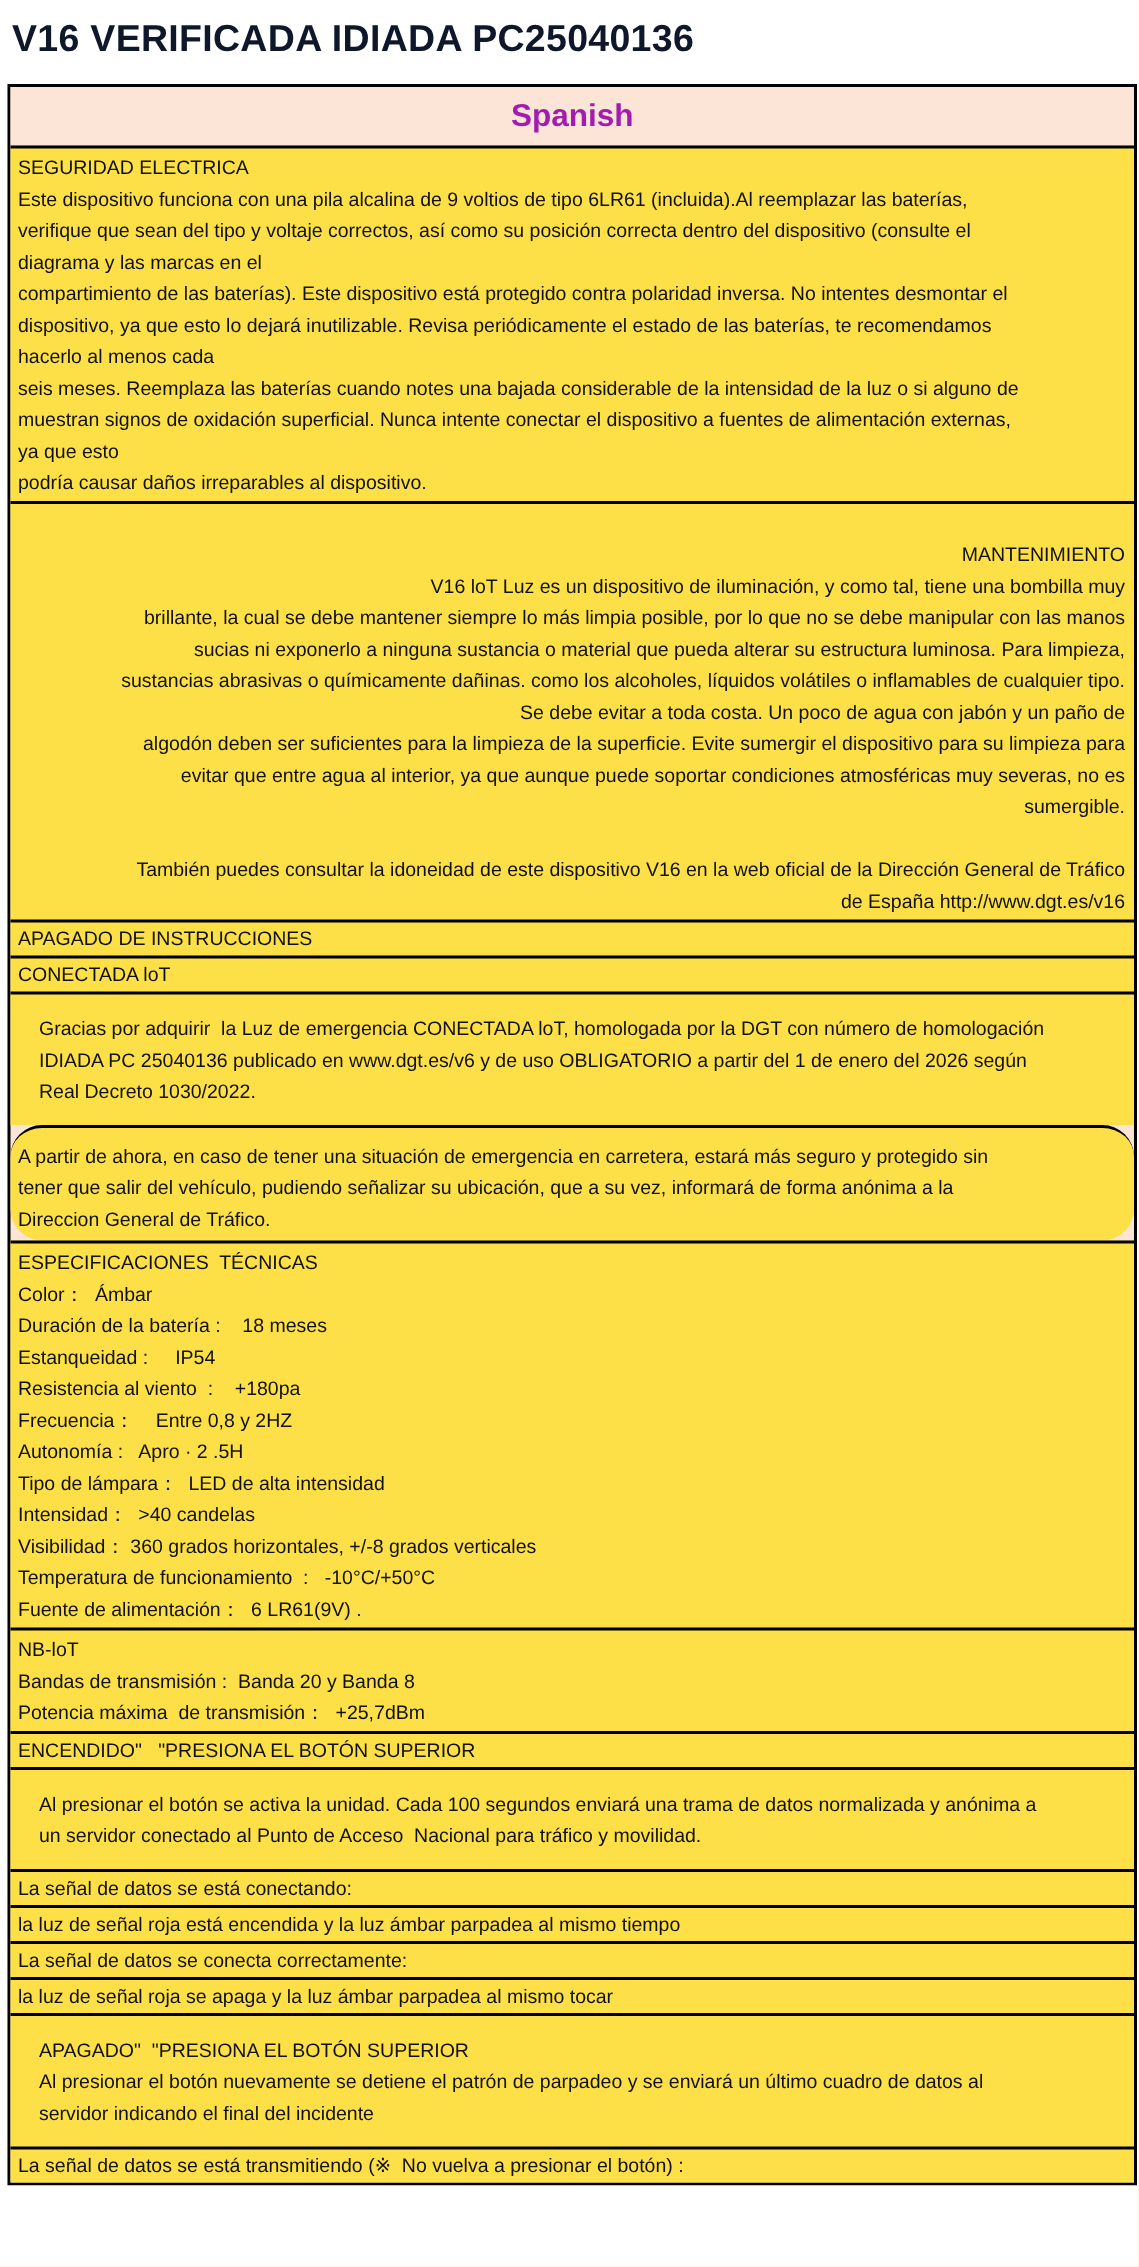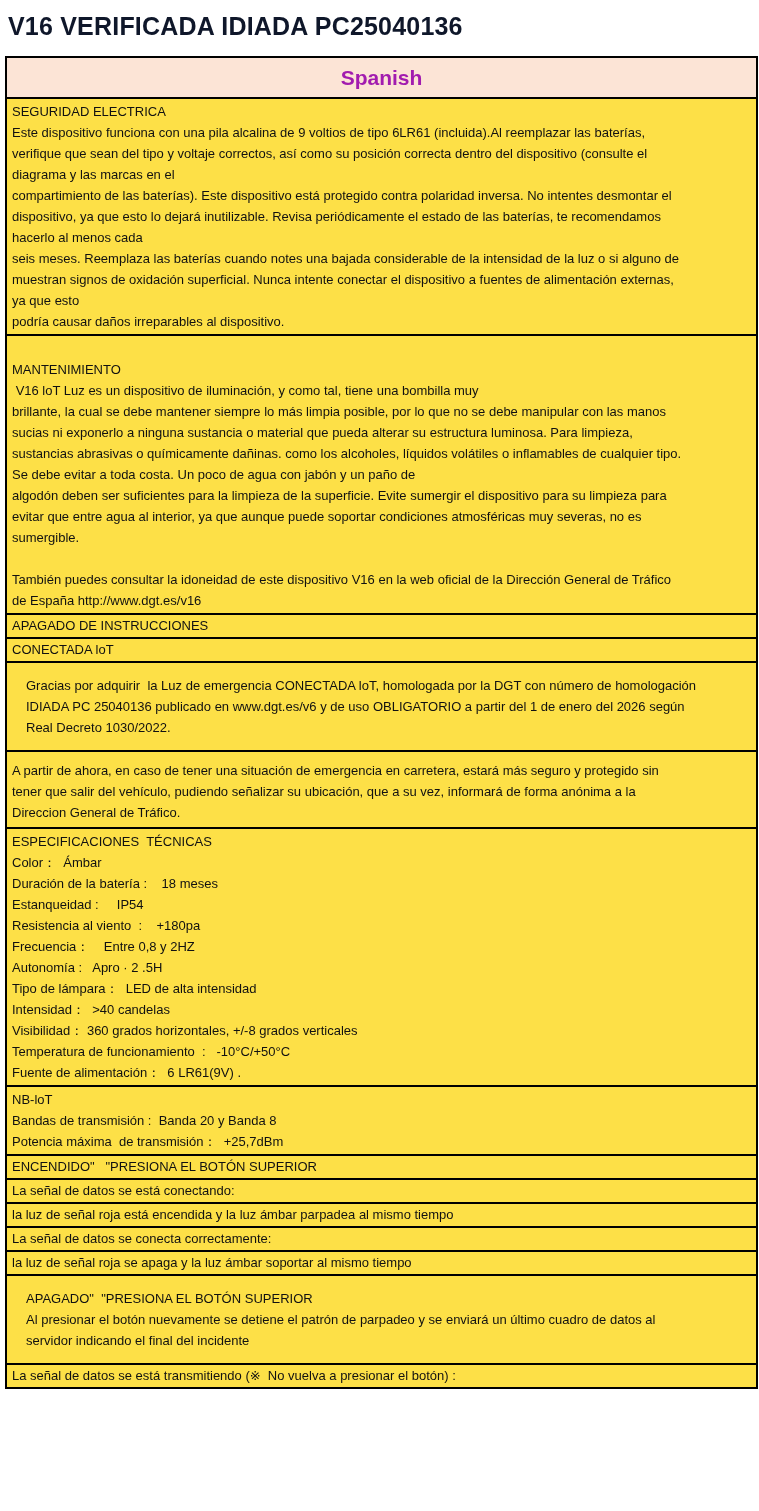--- a/index.html
+++ b/index.html
@@ -47,22 +47,24 @@
   }
   .single {
     line-height: 16px;
     padding: 3px 6px 3px 5px;
   }
   .pad-lg {
     padding: 12px 6px 12px 19px;
   }
   .pad-sm {
     padding: 8px 6px 4px 5px;
+    border-radius: 21px;
   }
   .pb-lg {
+    text-align: right;
   }
 </style>
 </head>
 <body>
 
 <div class="page">
 
   <div class="doc-title">V16 VERIFICADA IDIADA PC25040136</div>
 
   <div class="ttable">
@@ -121,28 +123,30 @@
 Temperatura de funcionamiento  :   -10°C/+50°C
 Fuente de alimentación：  6 LR61(9V) .</div>
 
     <div class="trow">NB-loT
 Bandas de transmisión :  Banda 20 y Banda 8
 Potencia máxima  de transmisión：  +25,7dBm</div>
 
 
     <div class="trow single">ENCENDIDO"   "PRESIONA EL BOTÓN SUPERIOR</div>
 
+    <div class="trow pad-lg">Al presionar el botón se activa la unidad. Cada 100 segundos enviará una trama de datos normalizada y anónima a
+un servidor conectado al Punto de Acceso  Nacional para tráfico y movilidad.</div>
 
     <div class="trow single">La señal de datos se está conectando:</div>
 
     <div class="trow single">la luz de señal roja está encendida y la luz ámbar parpadea al mismo tiempo</div>
 
     <div class="trow single">La señal de datos se conecta correctamente:</div>
 
-    <div class="trow single">la luz de señal roja se apaga y la luz ámbar soportar al mismo tiempo</div>
+    <div class="trow single">la luz de señal roja se apaga y la luz ámbar parpadea al mismo tocar</div>
 
     <div class="trow pad-lg">APAGADO"  "PRESIONA EL BOTÓN SUPERIOR
 Al presionar el botón nuevamente se detiene el patrón de parpadeo y se enviará un último cuadro de datos al
 servidor indicando el final del incidente</div>
 
     <div class="trow single">La señal de datos se está transmitiendo (※  No vuelva a presionar el botón) :</div>
 
   </div>
 </div>
 

